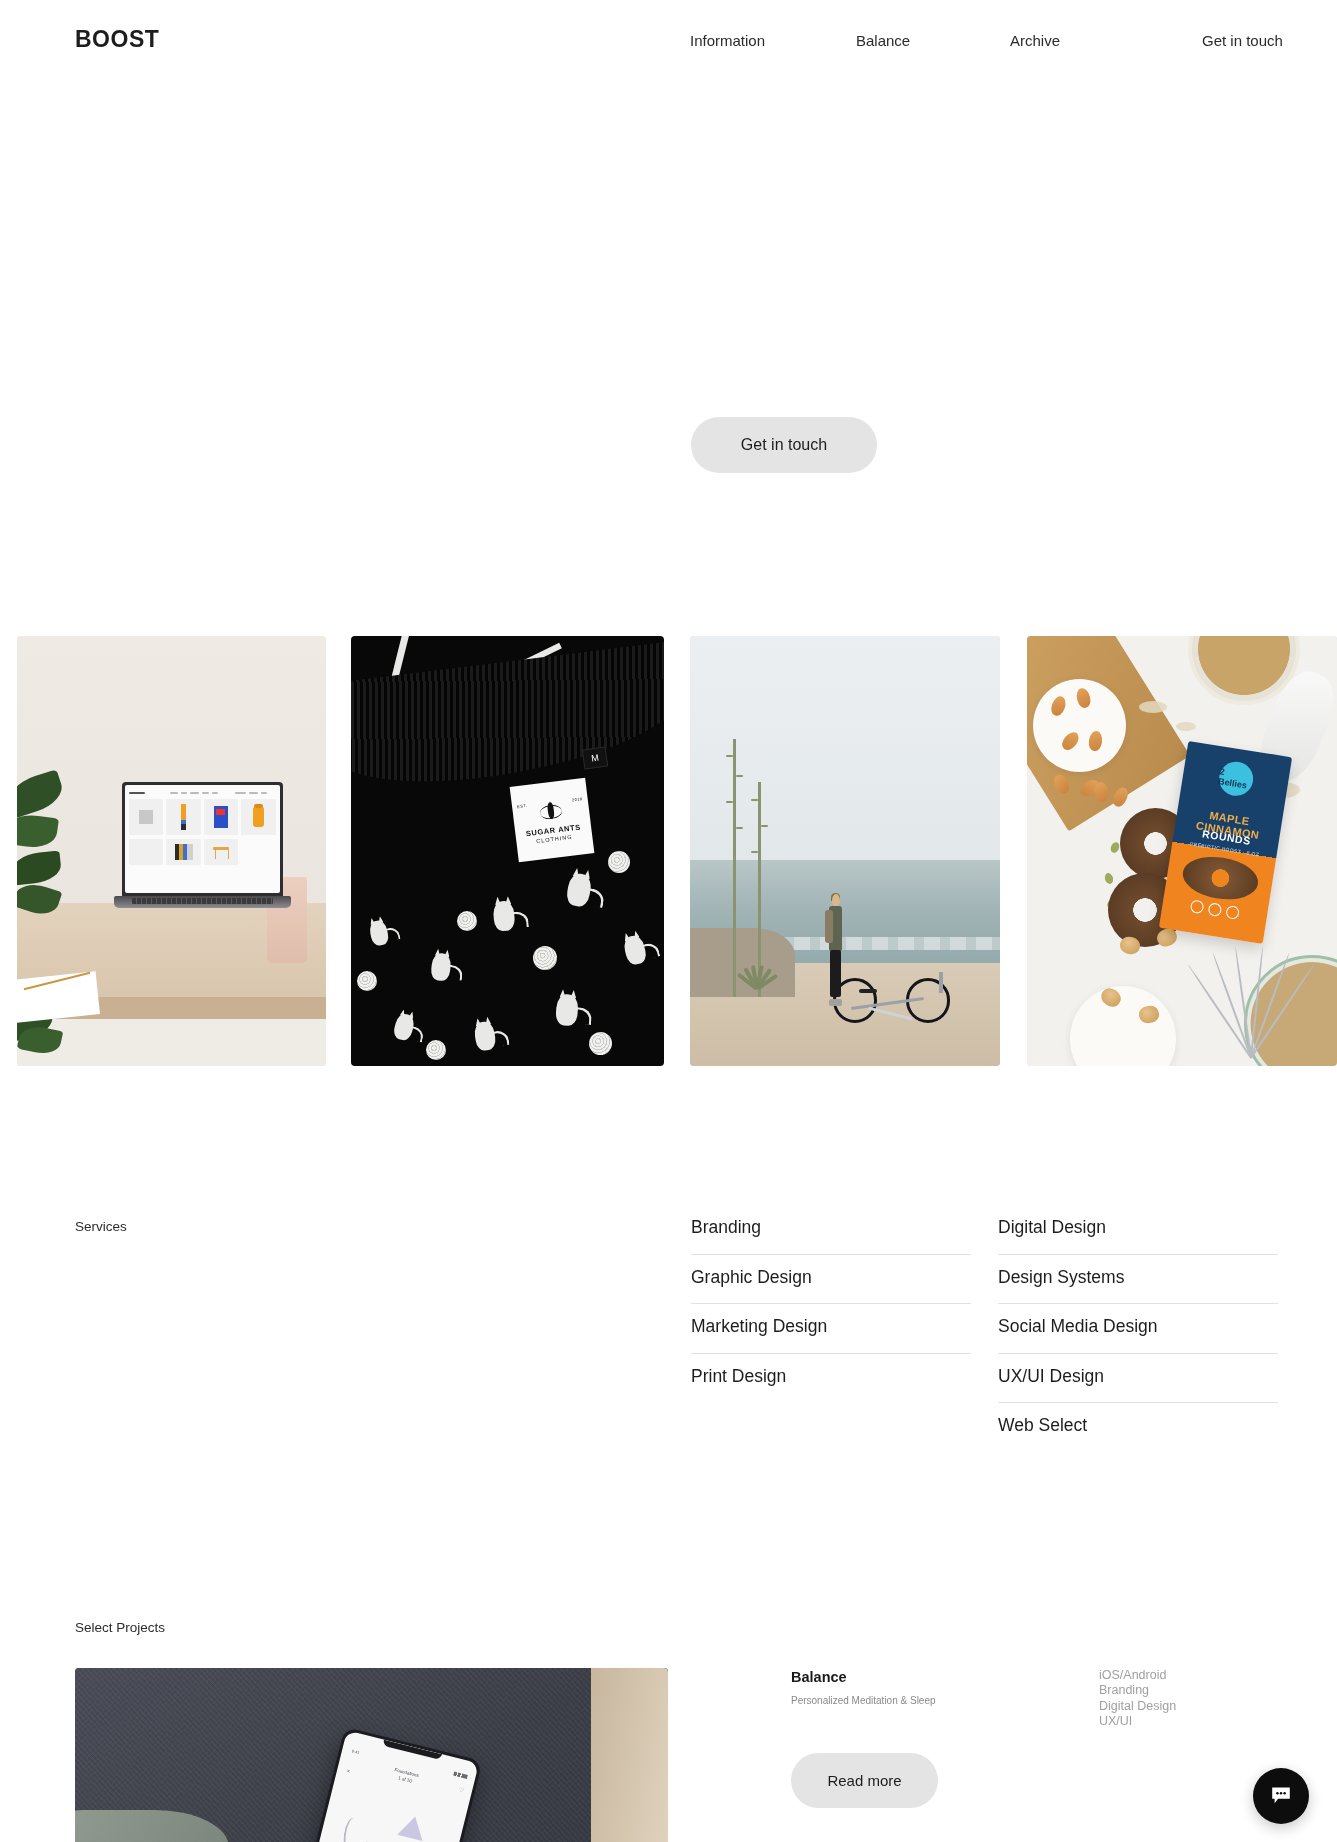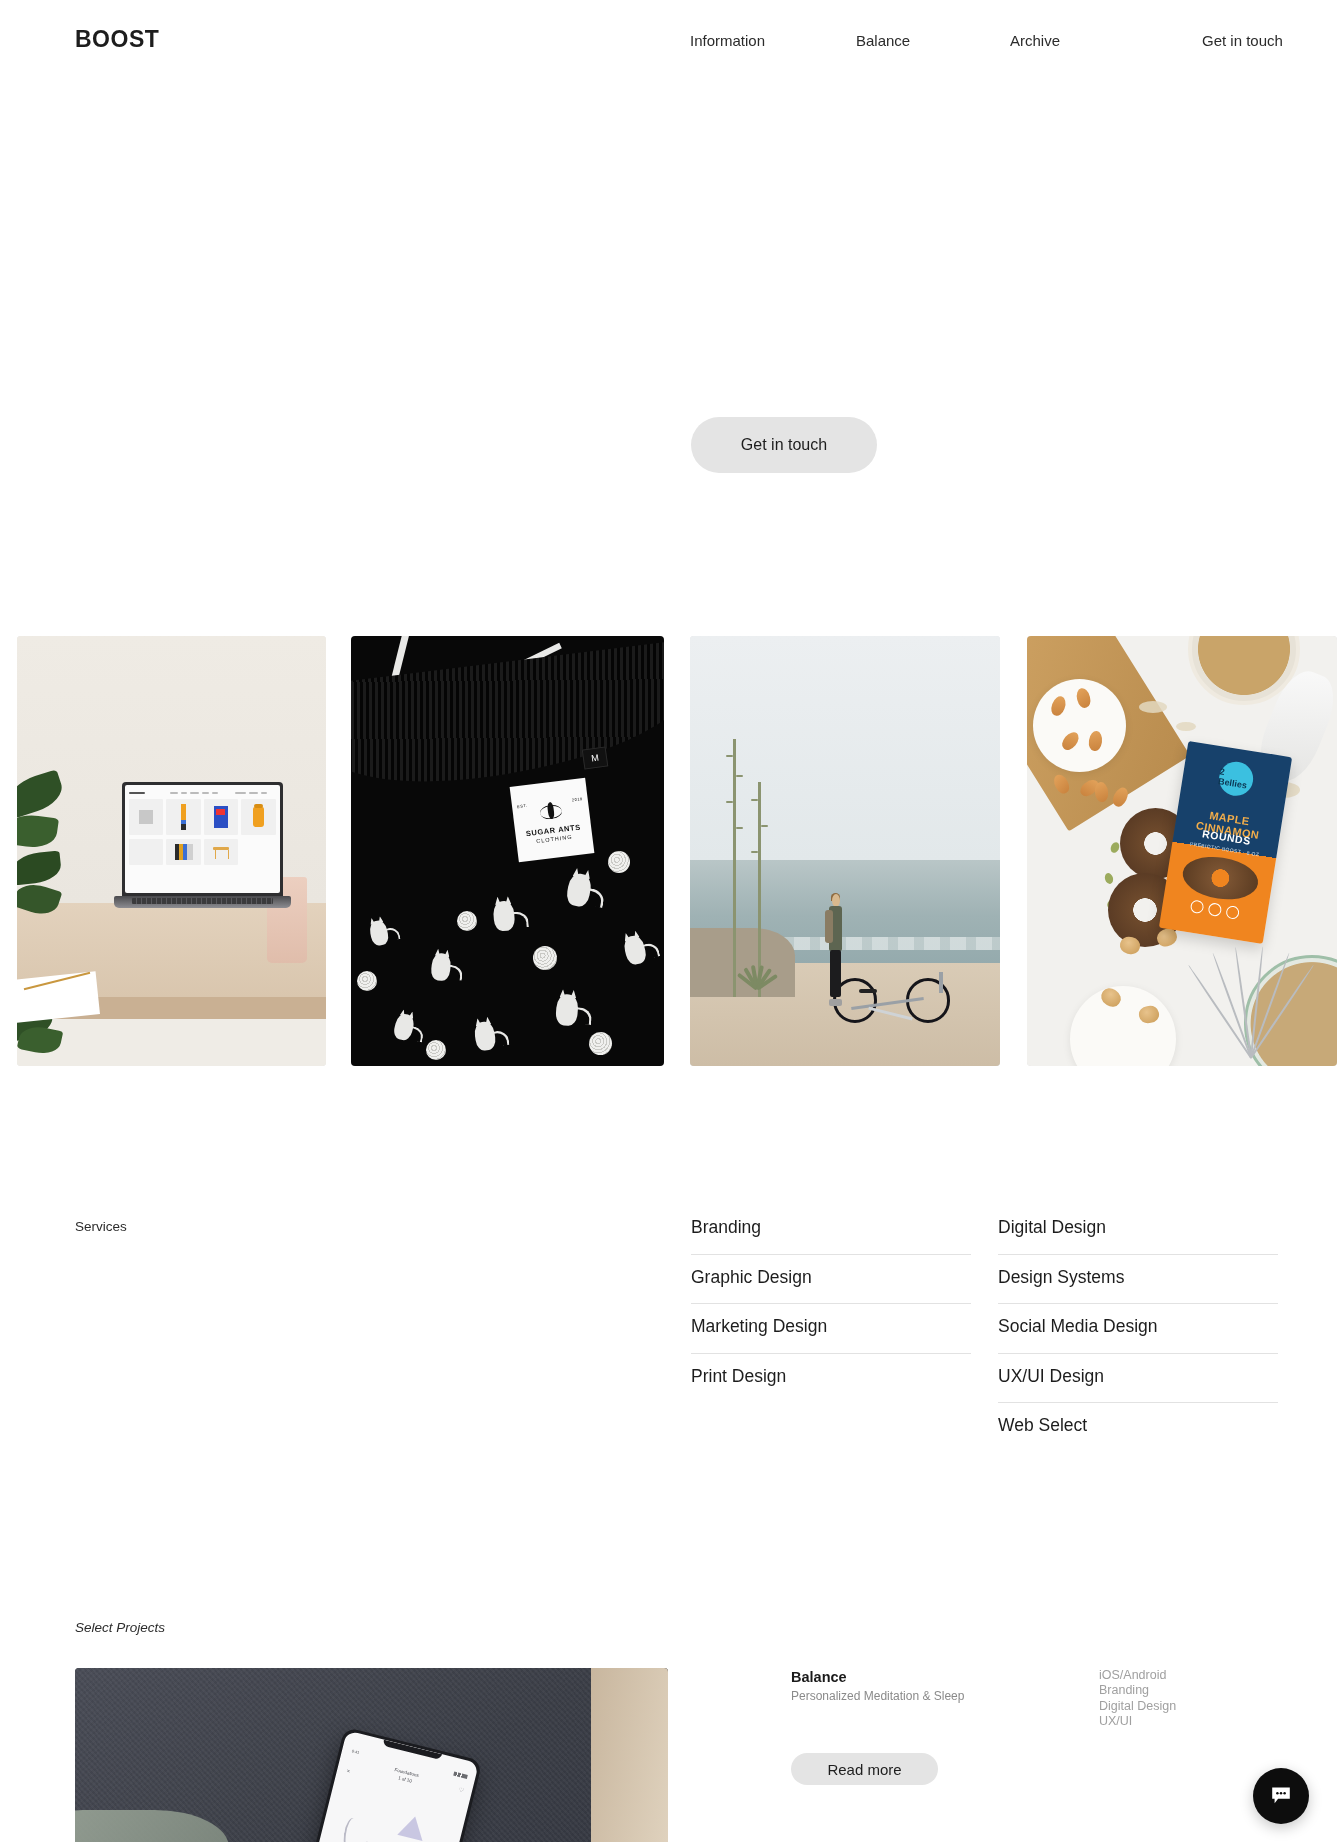--- a/index.html
+++ b/index.html
@@ -268,21 +268,21 @@
   .svc-item {
     font-size:17.5px; color:#1d1d1d; line-height:1;
     padding:14px 0 17px 0;
     border-bottom:1px solid #e2e2e2;
     cursor:pointer;
   }
   .svc-item.last { border-bottom:none; }
 
   
   .projects { position:absolute; left:0; top:1620px; width:1337px; }
-  .projects-label { position:absolute; left:75px; top:0; font-size:13.5px; color:#2c2c2c;font-style:italic; }
+  .projects-label { position:absolute; left:75px; top:0; font-size:13.5px; color:#2c2c2c; }
 
   .proj-img {
     position:absolute; left:75px; top:48px; width:593px; height:222px;
     border-radius:4px; overflow:hidden; background:#3d4049;
   }
   .ph-phone { position:absolute; inset:0;
     background:
       repeating-linear-gradient(48deg, rgba(255,255,255,.035) 0 2px, transparent 2px 4px),
       repeating-linear-gradient(-42deg, rgba(0,0,0,.05) 0 2px, transparent 2px 4px),
       linear-gradient(150deg,#4a4d57,#3b3e47 55%,#343740);
@@ -313,24 +313,24 @@
   .ph-phone .tri { position:absolute; left:54%; top:34%; width:0; height:0;
     border-left:13px solid transparent; border-right:13px solid transparent;
     border-bottom:22px solid #c9c7e2; }
   .ph-phone .arc1 { position:absolute; left:16%; top:42%; width:16px; height:34px;
     border-left:2px solid #babac6; border-radius:50% 0 0 50%; transform:rotate(-6deg); }
   .ph-phone .dotc { position:absolute; left:32%; top:52%; width:7px; height:7px;
     border:1.4px solid #b4b4bf; border-radius:50%; }
 
   .proj-meta { position:absolute; left:791px; top:48px; width:230px; }
   .proj-title { font-size:14.5px; font-weight:700; color:#1a1a1a; line-height:1.3; }
-  .proj-sub   { font-size:12px; color:#8a8a8a; line-height:1.55; margin-top:0; }
+  .proj-sub   { font-size:10px; color:#8a8a8a; line-height:1.55; margin-top:6px; }
   .proj-cta {
     position:absolute; left:791px; top:133px;
-    width:147px; height:32px; font-size:15px;
+    width:147px; height:55px; font-size:15px;
   }
   .proj-tags { position:absolute; left:1099px; top:48px; width:200px;
     font-size:12.5px; color:#a0a0a0; line-height:1.22; }
 
   
   .chat-fab {
     position:absolute; right:28px; bottom:18px;
     width:56px; height:56px; border-radius:50%;
     background:#0d0d0d; border:none; cursor:pointer;
     display:flex; align-items:center; justify-content:center;

